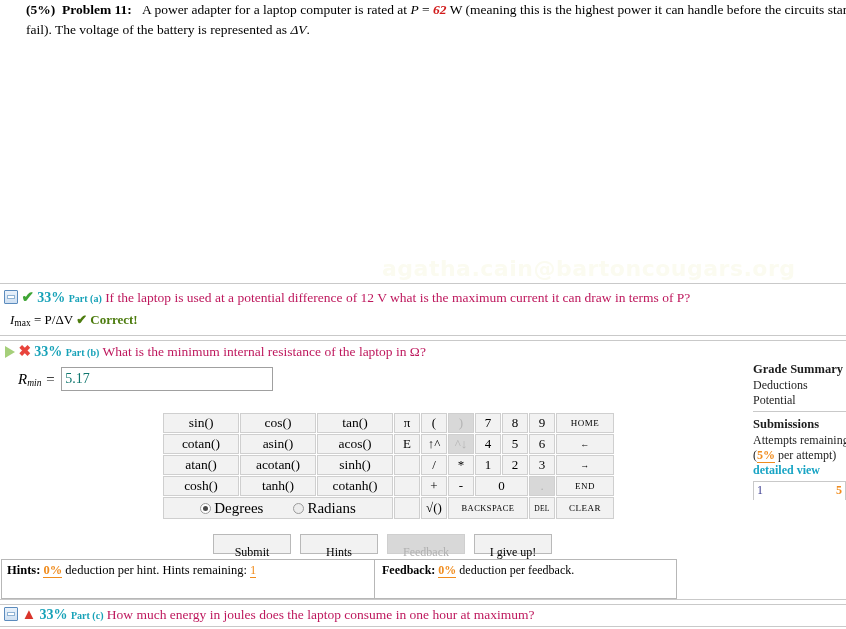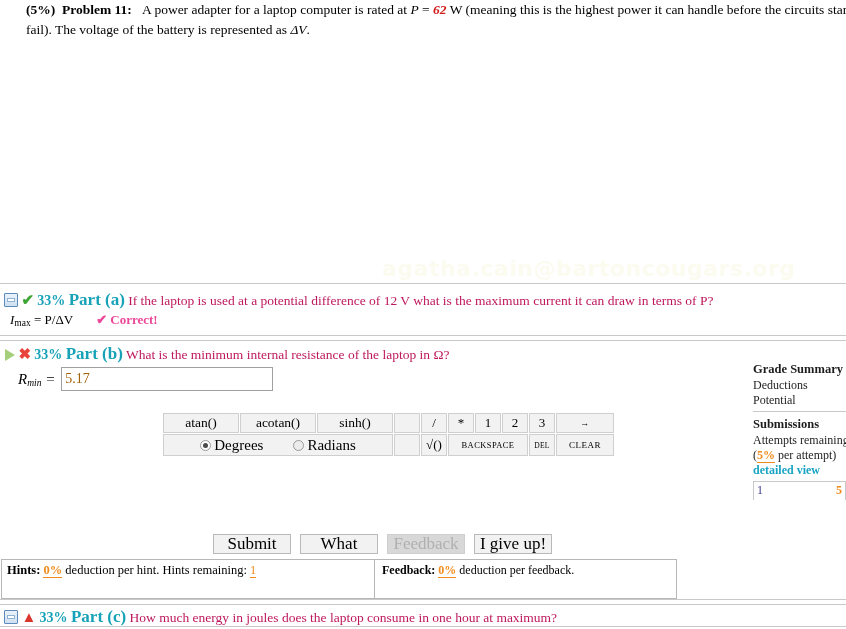--- a/index.html
+++ b/index.html
@@ -66,21 +66,21 @@
     white-space: nowrap;
   }
   .part-pct {
     color: #17a2b8;
     font-weight: bold;
     font-size: 14px;
   }
   .part-label {
     color: #17a2b8;
     font-weight: bold;
-    font-size: 17px;
+    font-size: 10px;
   }
   .part-text { color: #be185d; font-size: 13.5px; }
 
   
   .icon { display: inline-block; vertical-align: -2px; }
   .ic-collapse {
     width: 12px; height: 12px;
     border: 1px solid #5b8bbd;
     background: linear-gradient(#eaf2fb, #cfe0f2);
     border-radius: 1px;
@@ -122,21 +122,21 @@
 
   
   .ans-line {
     position: absolute;
     left: 10px;
     font-size: 13px;
     white-space: nowrap;
   }
   .ans-line .var { font-style: italic; }
   .sub { font-size: 9.5px; vertical-align: -2px; }
-  .correct-tag { color: #ec4899; font-weight: bold; margin-left: 20px; }
+  .correct-tag { color: #4d7c0f; font-weight: bold; margin-left: 0; }
 
   
   .answer-wrap {
     position: absolute;
     left: 18px;
     top: 367px;
     display: flex;
     align-items: center;
   }
   .answer-label {
@@ -147,21 +147,21 @@
   }
   .answer-input {
     width: 204px;
     height: 20px;
     border: 1px solid #a0a0a0;
     background: #fff;
     font-family: "Liberation Serif", serif;
     font-size: 14px;
     padding: 1px 3px;
     box-sizing: content-box;
-    color: #a16207;
+    color: #0f766e;
     outline: none;
   }
 
   
   .keypad {
     position: absolute;
     left: 162px;
     top: 412px;
     border-collapse: separate;
     border-spacing: 1px;
@@ -221,26 +221,26 @@
     top: 534px;
     display: flex;
     gap: 9px;
   }
   .btn {
     width: 78px;
     height: 20px;
     border: 1px solid #b9b9b9;
     background: #f2f2f2;
     font-family: "Liberation Serif", serif;
-    font-size: 17px;
+    font-size: 12px;
     color: #000;
     cursor: pointer;
     line-height: 18px;
     text-align: center;
-    padding: 0;
+    padding: 8px;
   }
   .btn.dis { background: #d8d8d8; color: #b0b0b0; border-color: #cfcfcf; cursor: default; }
 
   
   .hf-box {
     position: absolute;
     left: 1px;
     top: 559px;
     width: 676px;
     height: 40px;
@@ -361,48 +361,83 @@
 <div class="answer-wrap">
   <span class="answer-label">
     <span>R</span><span class="sub">min</span>
     <span>=</span>
   </span>
   <input class="answer-input" type="text" value="5.17" style="">
 </div>
 
 <table class="keypad">
   <tbody>
+    <tr>
+      <td class="fn">sin()</td>
+      <td class="fn">cos()</td>
+      <td class="fn">tan()</td>
+      <td class="cst">π</td>
+      <td class="op">(</td>
+      <td class="op dis">)</td>
+      <td class="num">7</td>
+      <td class="num">8</td>
+      <td class="num">9</td>
+      <td class="nav">HOME</td>
+    </tr>
+    <tr>
+      <td class="fn">cotan()</td>
+      <td class="fn">asin()</td>
+      <td class="fn">acos()</td>
+      <td class="cst">E</td>
+      <td class="op">↑^</td>
+      <td class="op dis">^↓</td>
+      <td class="num">4</td>
+      <td class="num">5</td>
+      <td class="num">6</td>
+      <td class="nav">←</td>
+    </tr>
     <tr>
       <td class="fn">atan()</td>
       <td class="fn">acotan()</td>
       <td class="fn">sinh()</td>
       <td class="cst blank"></td>
       <td class="op">/</td>
       <td class="op">*</td>
       <td class="num">1</td>
       <td class="num">2</td>
       <td class="num">3</td>
       <td class="nav">→</td>
     </tr>
     <tr>
+      <td class="fn">cosh()</td>
+      <td class="fn">tanh()</td>
+      <td class="fn">cotanh()</td>
+      <td class="cst blank"></td>
+      <td class="op">+</td>
+      <td class="op">-</td>
+      <td class="num" colspan="2">0</td>
+      <td class="num dis">.</td>
+      <td class="nav">END</td>
+    </tr>
+    <tr>
       <td class="modes" colspan="3">
         <span class="radio on"></span><span class="mode-txt">Degrees</span><span class="radio off"></span><span>Radians</span>
       </td>
       <td class="cst blank"></td>
       <td class="op">√()</td>
       <td class="num bksp" colspan="3">BACKSPACE</td>
       <td class="num del">DEL</td>
       <td class="nav">CLEAR</td>
     </tr>
   </tbody>
 </table>
 
 <div class="btn-row">
   <button class="btn">Submit</button>
-  <button class="btn">What</button>
+  <button class="btn">Hints</button>
   <button class="btn dis">Feedback</button>
   <button class="btn">I give up!</button>
 </div>
 
 <div class="hf-box">
   <div class="hf-left">
     <span class="hf-lbl">Hints:</span>
     <span class="pct-orange">0%</span>
     <span>deduction per hint. Hints remaining:</span>
     <span class="num-orange">1</span>

